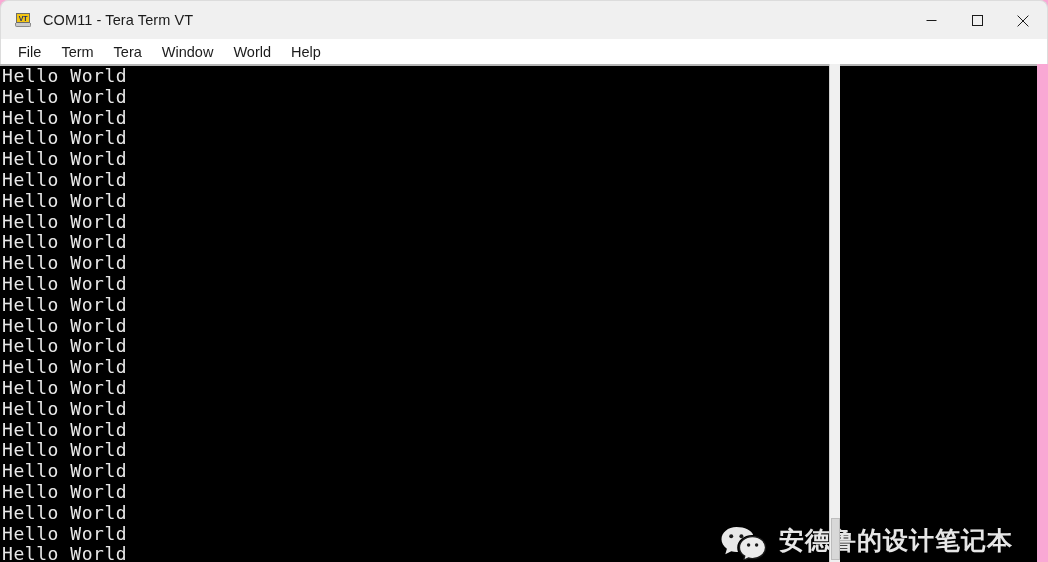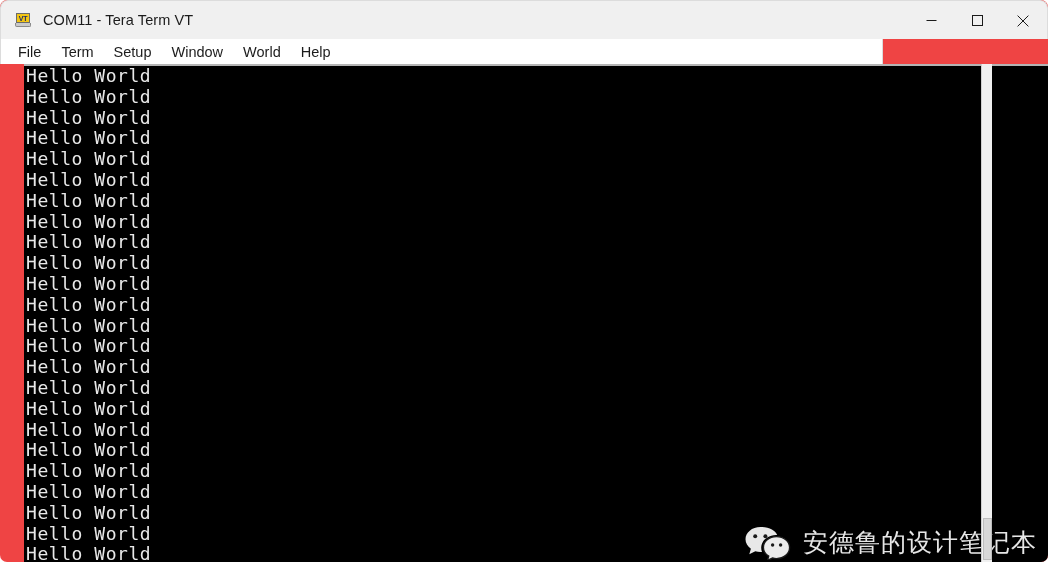--- a/index.html
+++ b/index.html
@@ -10,23 +10,22 @@
   body {
     font-family: "Liberation Sans", sans-serif;
     -webkit-font-smoothing: antialiased;
   }
 
   #app-window {
     position: relative;
     width: 1048px;
     height: 562px;
     overflow: hidden;
-    background: #ef4444;
-    box-sizing: border-box;
-    border-radius: 7px;
+    background: #f9a8d4;
+    box-sizing: border-box;
   }
 
   
   #title-bar {
     position: absolute;
     left: 0; top: 0;
     width: 1048px;
     height: 39px;
     background: #f0f0f0;
     border-top: 1px solid #dcdcdc;
@@ -100,21 +99,21 @@
     justify-content: center;
     cursor: default;
   }
   .win-btn svg { display: block; }
   #btn-close { border-top-right-radius: 8px; }
 
   
   #menu-bar {
     position: absolute;
     left: 0; top: 39px;
-    width: 883px;
+    width: 1048px;
     height: 25px;
     background: #ffffff;
     border-left: 1px solid #dcdcdc;
     border-right: 1px solid #dcdcdc;
     box-sizing: border-box;
     display: flex;
     align-items: center;
     padding-left: 7px;
   }
   .menu-item {
@@ -123,25 +122,24 @@
     padding: 0 10px;
     line-height: 20px;
     white-space: nowrap;
     cursor: default;
   }
 
   
   #terminal-area {
     position: absolute;
     left: 0; top: 64px;
-    width: 968px;
+    width: 840px;
     height: 498px;
     background: #ffffff;
     box-sizing: border-box;
-    margin-left: 24px;
   }
   #terminal-screen {
     position: absolute;
     left: 0; top: 0;
     width: 1037px;
     height: 498px;
     background: #000000;
     border-top: 2px solid #b4b4b4;
     box-sizing: border-box;
     overflow: hidden;
@@ -185,23 +183,24 @@
   #watermark {
     position: absolute;
     right: 24px;
     bottom: 2px;
     text-align: right;
     pointer-events: none;
     user-select: none;
   }
   #watermark-main {
     display: flex;
-    align-items: center;
+    align-items: flex-start;
     justify-content: flex-end;
     gap: 12px;
+    font-weight: bold;
   }
   #wechat-icon {
     position: relative;
     width: 46px;
     height: 34px;
     flex: none;
   }
   #watermark-text {
     font-family: "DejaVu Sans", "Liberation Sans", sans-serif;
     font-size: 25px;
@@ -248,21 +247,21 @@
           <line x1="0.6" y1="0.6" x2="11.4" y2="11.4" stroke="#1b1b1b" stroke-width="1"></line>
           <line x1="11.4" y1="0.6" x2="0.6" y2="11.4" stroke="#1b1b1b" stroke-width="1"></line>
         </svg>
       </div>
     </div>
   </div>
 
   <div id="menu-bar">
     <div class="menu-item">File</div>
     <div class="menu-item">Term</div>
-    <div class="menu-item">Setup</div>
+    <div class="menu-item">Tera</div>
     <div class="menu-item">Window</div>
     <div class="menu-item">World</div>
     <div class="menu-item">Help</div>
   </div>
 
   <div id="terminal-area">
     <div id="terminal-screen">
       <pre id="terminal-output">Hello World
 Hello World
 Hello World

